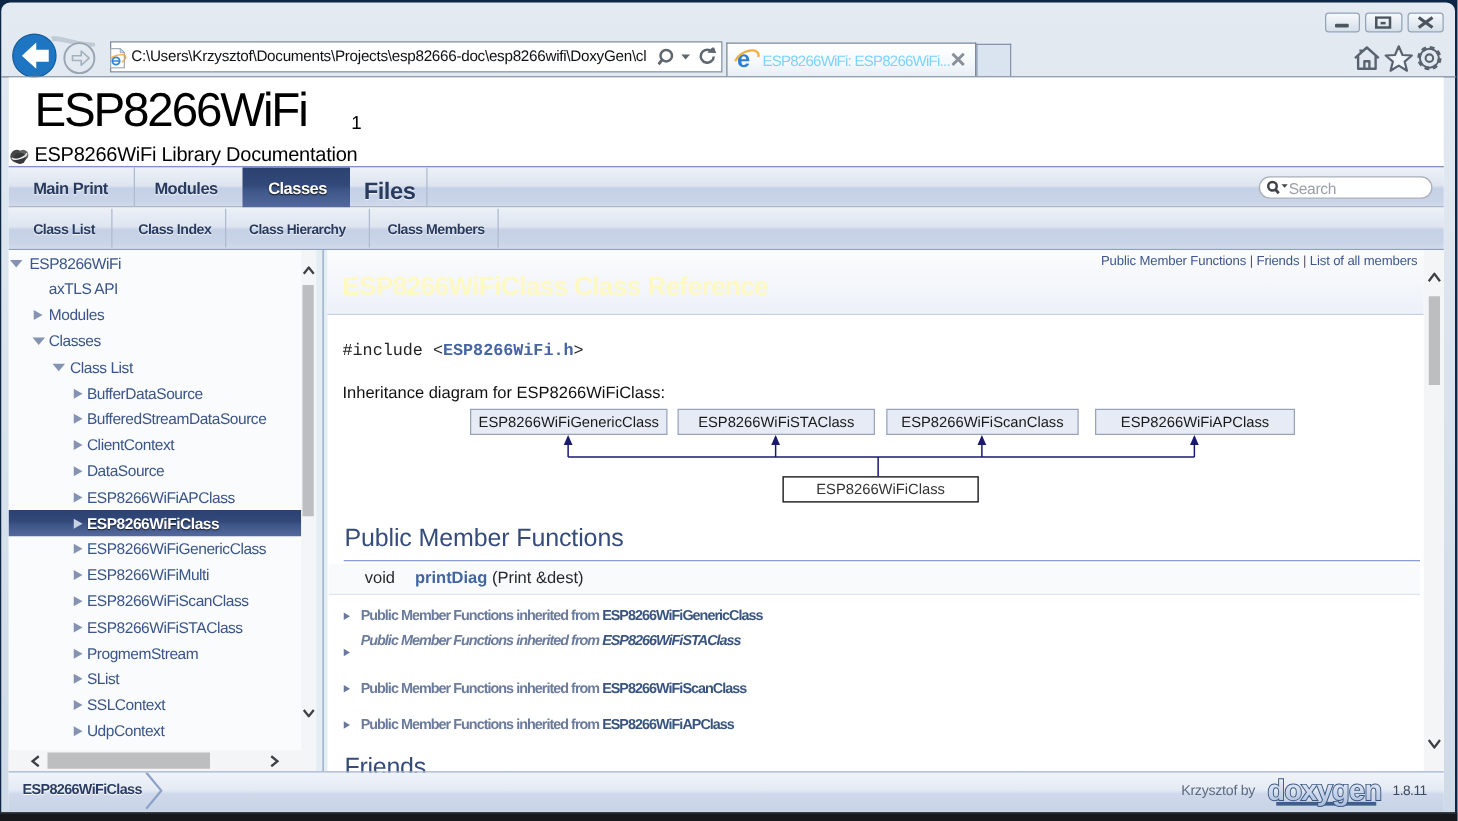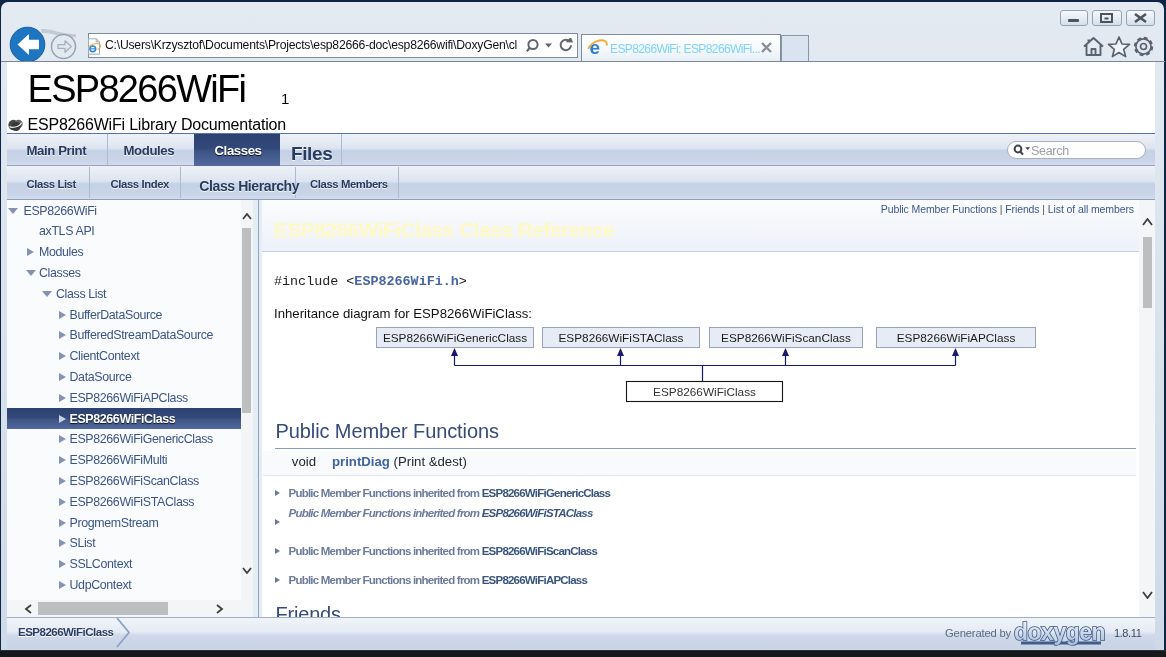--- a/index.html
+++ b/index.html
@@ -111,21 +111,21 @@
 </svg>
 <div class="abs" style="left:1031px;top:143.5px;font-size:12.5px;letter-spacing:-0.3px;color:#9CA1A7;">Search</div>
 
 <div class="abs tabbg" style="left:7px;top:166px;width:1148px;height:33px;border-bottom:1px solid #8DA0C0;"></div>
 <div class="abs" style="left:89px;top:167px;width:1px;height:31px;background:#AEBACF;"></div>
 <div class="abs" style="left:180px;top:167px;width:1px;height:31px;background:#AEBACF;"></div>
 <div class="abs" style="left:295px;top:167px;width:1px;height:31px;background:#AEBACF;"></div>
 <div class="abs" style="left:398px;top:167px;width:1px;height:31px;background:#AEBACF;"></div>
 <div class="abs tablbl" style="left:26.5px;top:177.7px;font-size:11.3px;">Class List</div>
 <div class="abs tablbl" style="left:110.6px;top:177.7px;font-size:11.3px;">Class Index</div>
-<div class="abs tablbl" style="left:199.3px;top:177.7px;font-size:14px;">Class Hierarchy</div>
+<div class="abs tablbl" style="left:199.3px;top:177.7px;font-size:11px;">Class Hierarchy</div>
 <div class="abs tablbl" style="left:310px;top:177.7px;font-size:11.3px;">Class Members</div>
 
 <div class="abs" style="left:7px;top:200px;width:246px;height:417px;background:#FAFBFD;"></div>
 <div id="tree">
     <div class="abs tri-d" style="left:7.5px;top:208px;"></div>
     <div class="abs treetxt" style="left:23.5px;top:200.6px;">ESP8266WiFi</div>
     <div class="abs treetxt" style="left:39px;top:221.4px;">axTLS API</div>
     <div class="abs tri-r" style="left:27px;top:248.10000000000002px;"></div>
     <div class="abs treetxt" style="left:39px;top:242.20000000000002px;">Modules</div>
     <div class="abs tri-d" style="left:25.5px;top:270.40000000000003px;"></div>
@@ -246,21 +246,21 @@
 <div class="abs" style="left:1143px;top:237px;width:9px;height:71px;background:#BDBEC0;"></div>
 <svg class="abs" style="left:1142px;top:591px;" width="11" height="8">
     <path d="M1,1 L5.5,7 L10,1" fill="none" stroke="#3C4043" stroke-width="1.8"></path>
   </svg>
 
 <div class="abs" style="left:7px;top:617px;width:1148px;height:31px;border-top:1px solid #9FB0CC;background:linear-gradient(180deg,#F0F4F9 0%,#E5EBF4 45%,#CFD9EA 55%,#C8D3E6 100%);box-sizing:content-box;"></div>
 <div class="abs" style="left:18px;top:625.5px;font-size:11.5px;letter-spacing:-0.5px;font-weight:bold;color:#2A3C61;text-shadow:0 1px 0 #FFF;">ESP8266WiFiClass</div>
 <svg class="abs" style="left:116px;top:618px;" width="17" height="30">
     <path d="M1,0 L13,14.5 L1,29" fill="none" stroke="#8CA2C8" stroke-width="1.8"></path>
   </svg>
-<div class="abs" style="left:945px;top:627px;font-size:11.3px;letter-spacing:-0.2px;color:#5C6B82;">Generated by</div>
+<div class="abs" style="left:945px;top:627px;font-size:11.3px;letter-spacing:-0.2px;color:#5C6B82;">Krzysztof by</div>
 <svg class="abs" style="left:1013px;top:619px;" width="100" height="28" viewBox="0 0 100 28">
 <defs>
       <linearGradient id="dg" x1="0" y1="0" x2="0" y2="1">
         <stop offset="0" stop-color="#F4F7FC"></stop>
         <stop offset="1" stop-color="#A9BCDD"></stop>
       </linearGradient>
     </defs>
 <rect x="8" y="22.5" width="80" height="3" fill="#3F5E8C"></rect>
 <text x="1" y="21" font-family="Liberation Sans" font-weight="bold" font-size="23" letter-spacing="-0.5" fill="url(#dg)" stroke="#3A5781" stroke-width="1.5" paint-order="stroke">doxygen</text>
 </svg>

